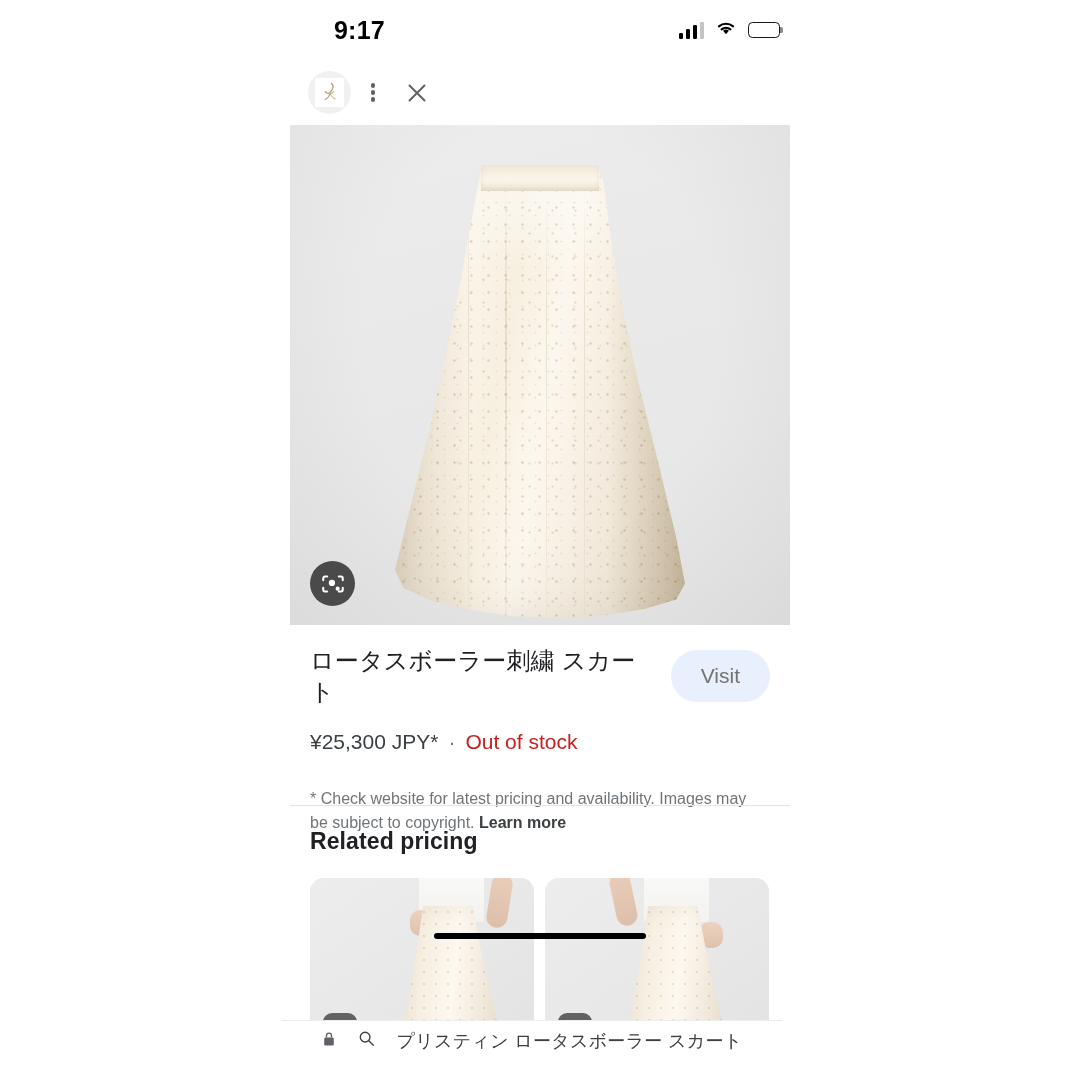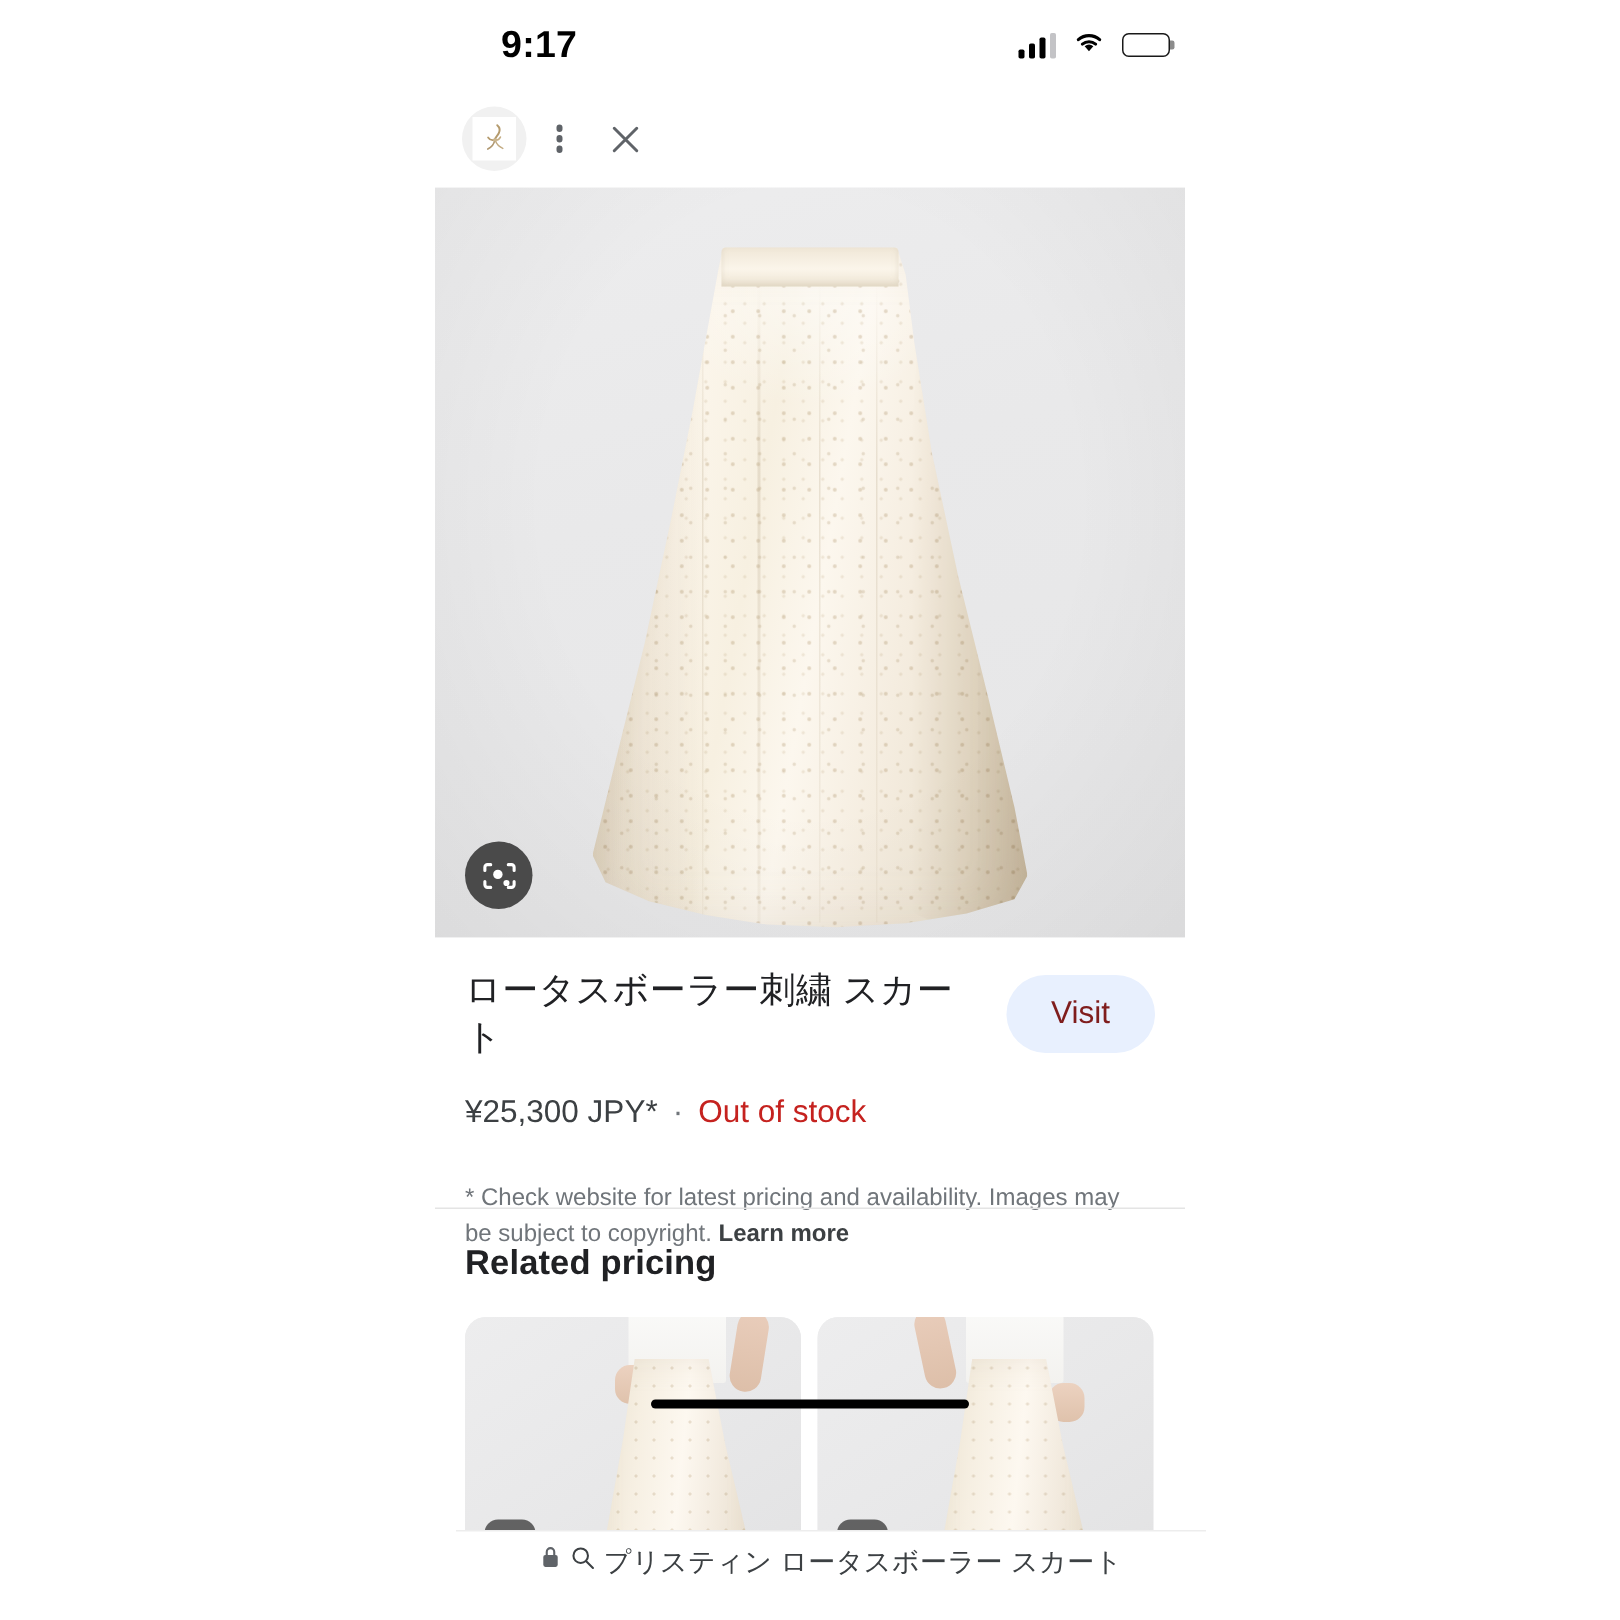--- a/index.html
+++ b/index.html
@@ -263,21 +263,21 @@
   .product-title {
     font-size: 24px;
     color: #202124;
     letter-spacing: 0.2px;
     line-height: 1.3;
     flex: 1 1 auto;
   }
   .visit-btn {
     flex: 0 0 auto;
     background: #e8f0fe;
-    color: #7f1d1d;
+    color: #737373;
     font-size: 21px;
     border: none;
     border-radius: 26px;
     padding: 14px 30px;
     cursor: pointer;
     font-family: inherit;
     white-space: nowrap;
   }
   .price-row {
     margin-top: 23px;
@@ -409,28 +409,28 @@
     border-radius: 9px;
     background: rgba(60,60,60,0.78);
     display: flex;
     align-items: center;
     justify-content: center;
   }
 
   
   .bottom-bar {
     position: absolute;
-    left: 304px;
+    left: 282px;
     top: 1020px;
     width: 500px;
     height: 40px;
     display: flex;
     align-items: center;
     justify-content: center;
-    gap: 6px;
+    gap: 22px;
     background: #ffffff;
     border-top: 1px solid #ededed;
     cursor: pointer;
   }
   .bottom-query {
     font-size: 18px;
     color: #3c4043;
     letter-spacing: 0.3px;
     white-space: nowrap;
   }

